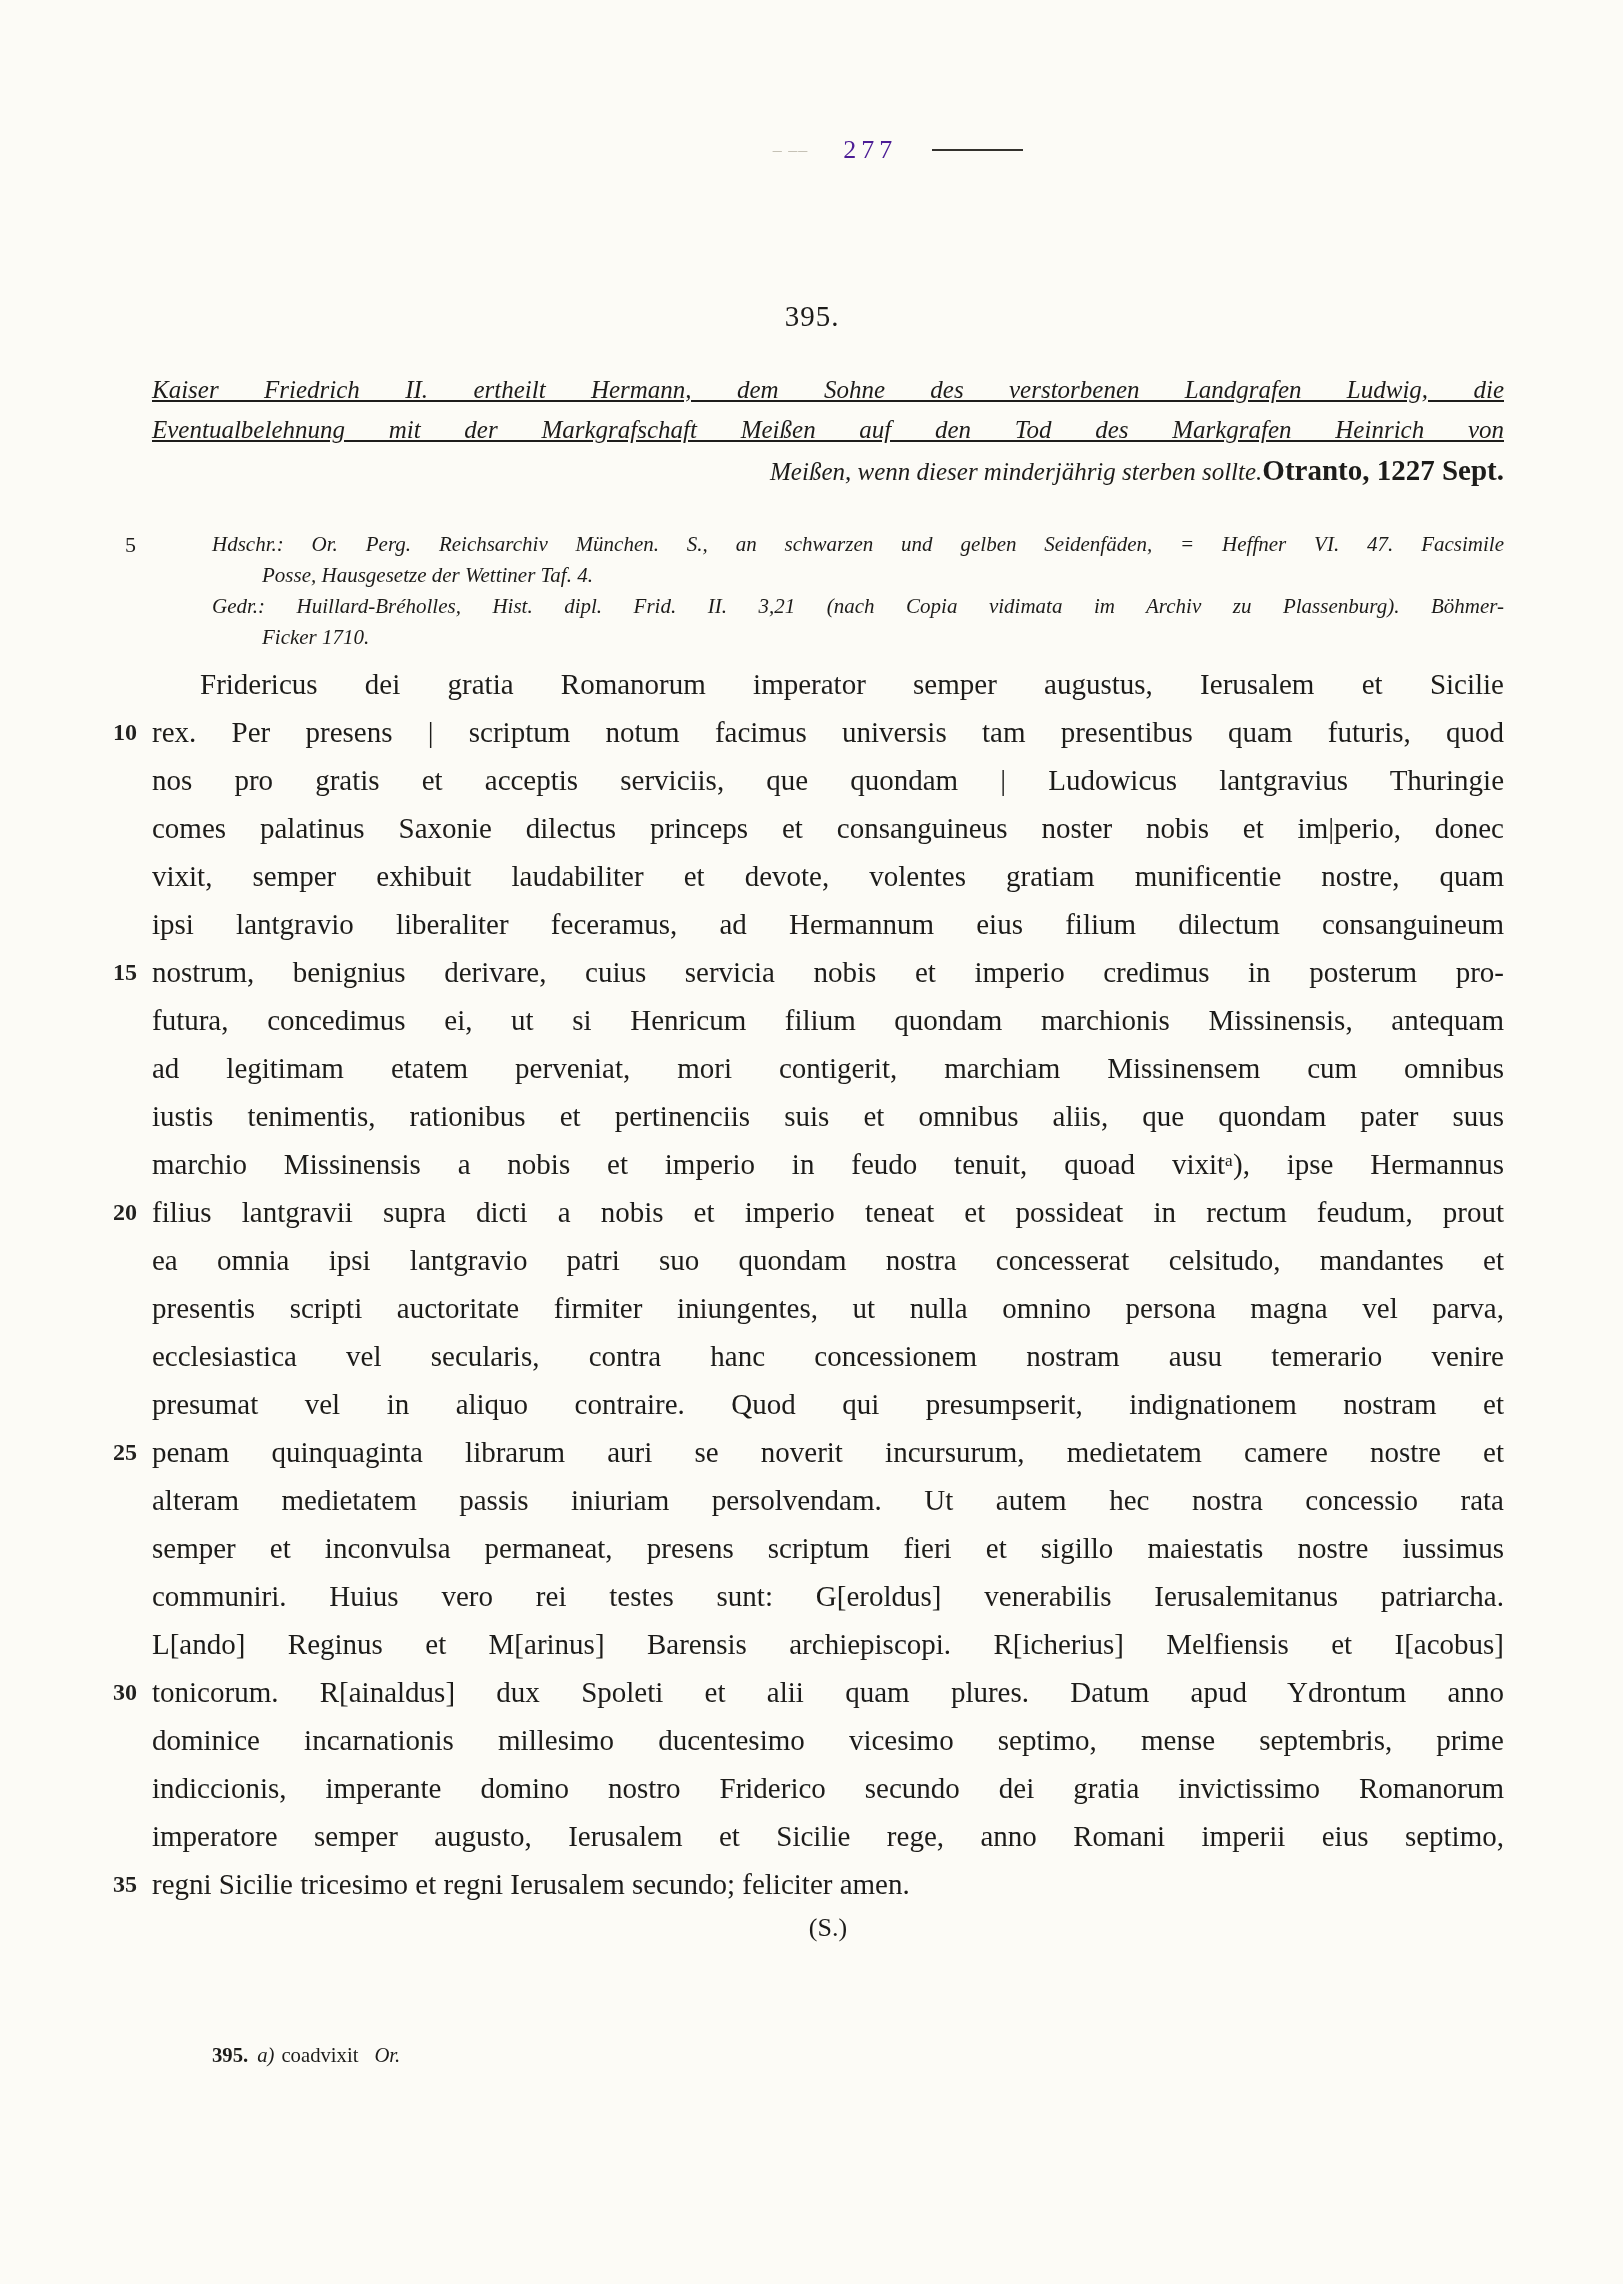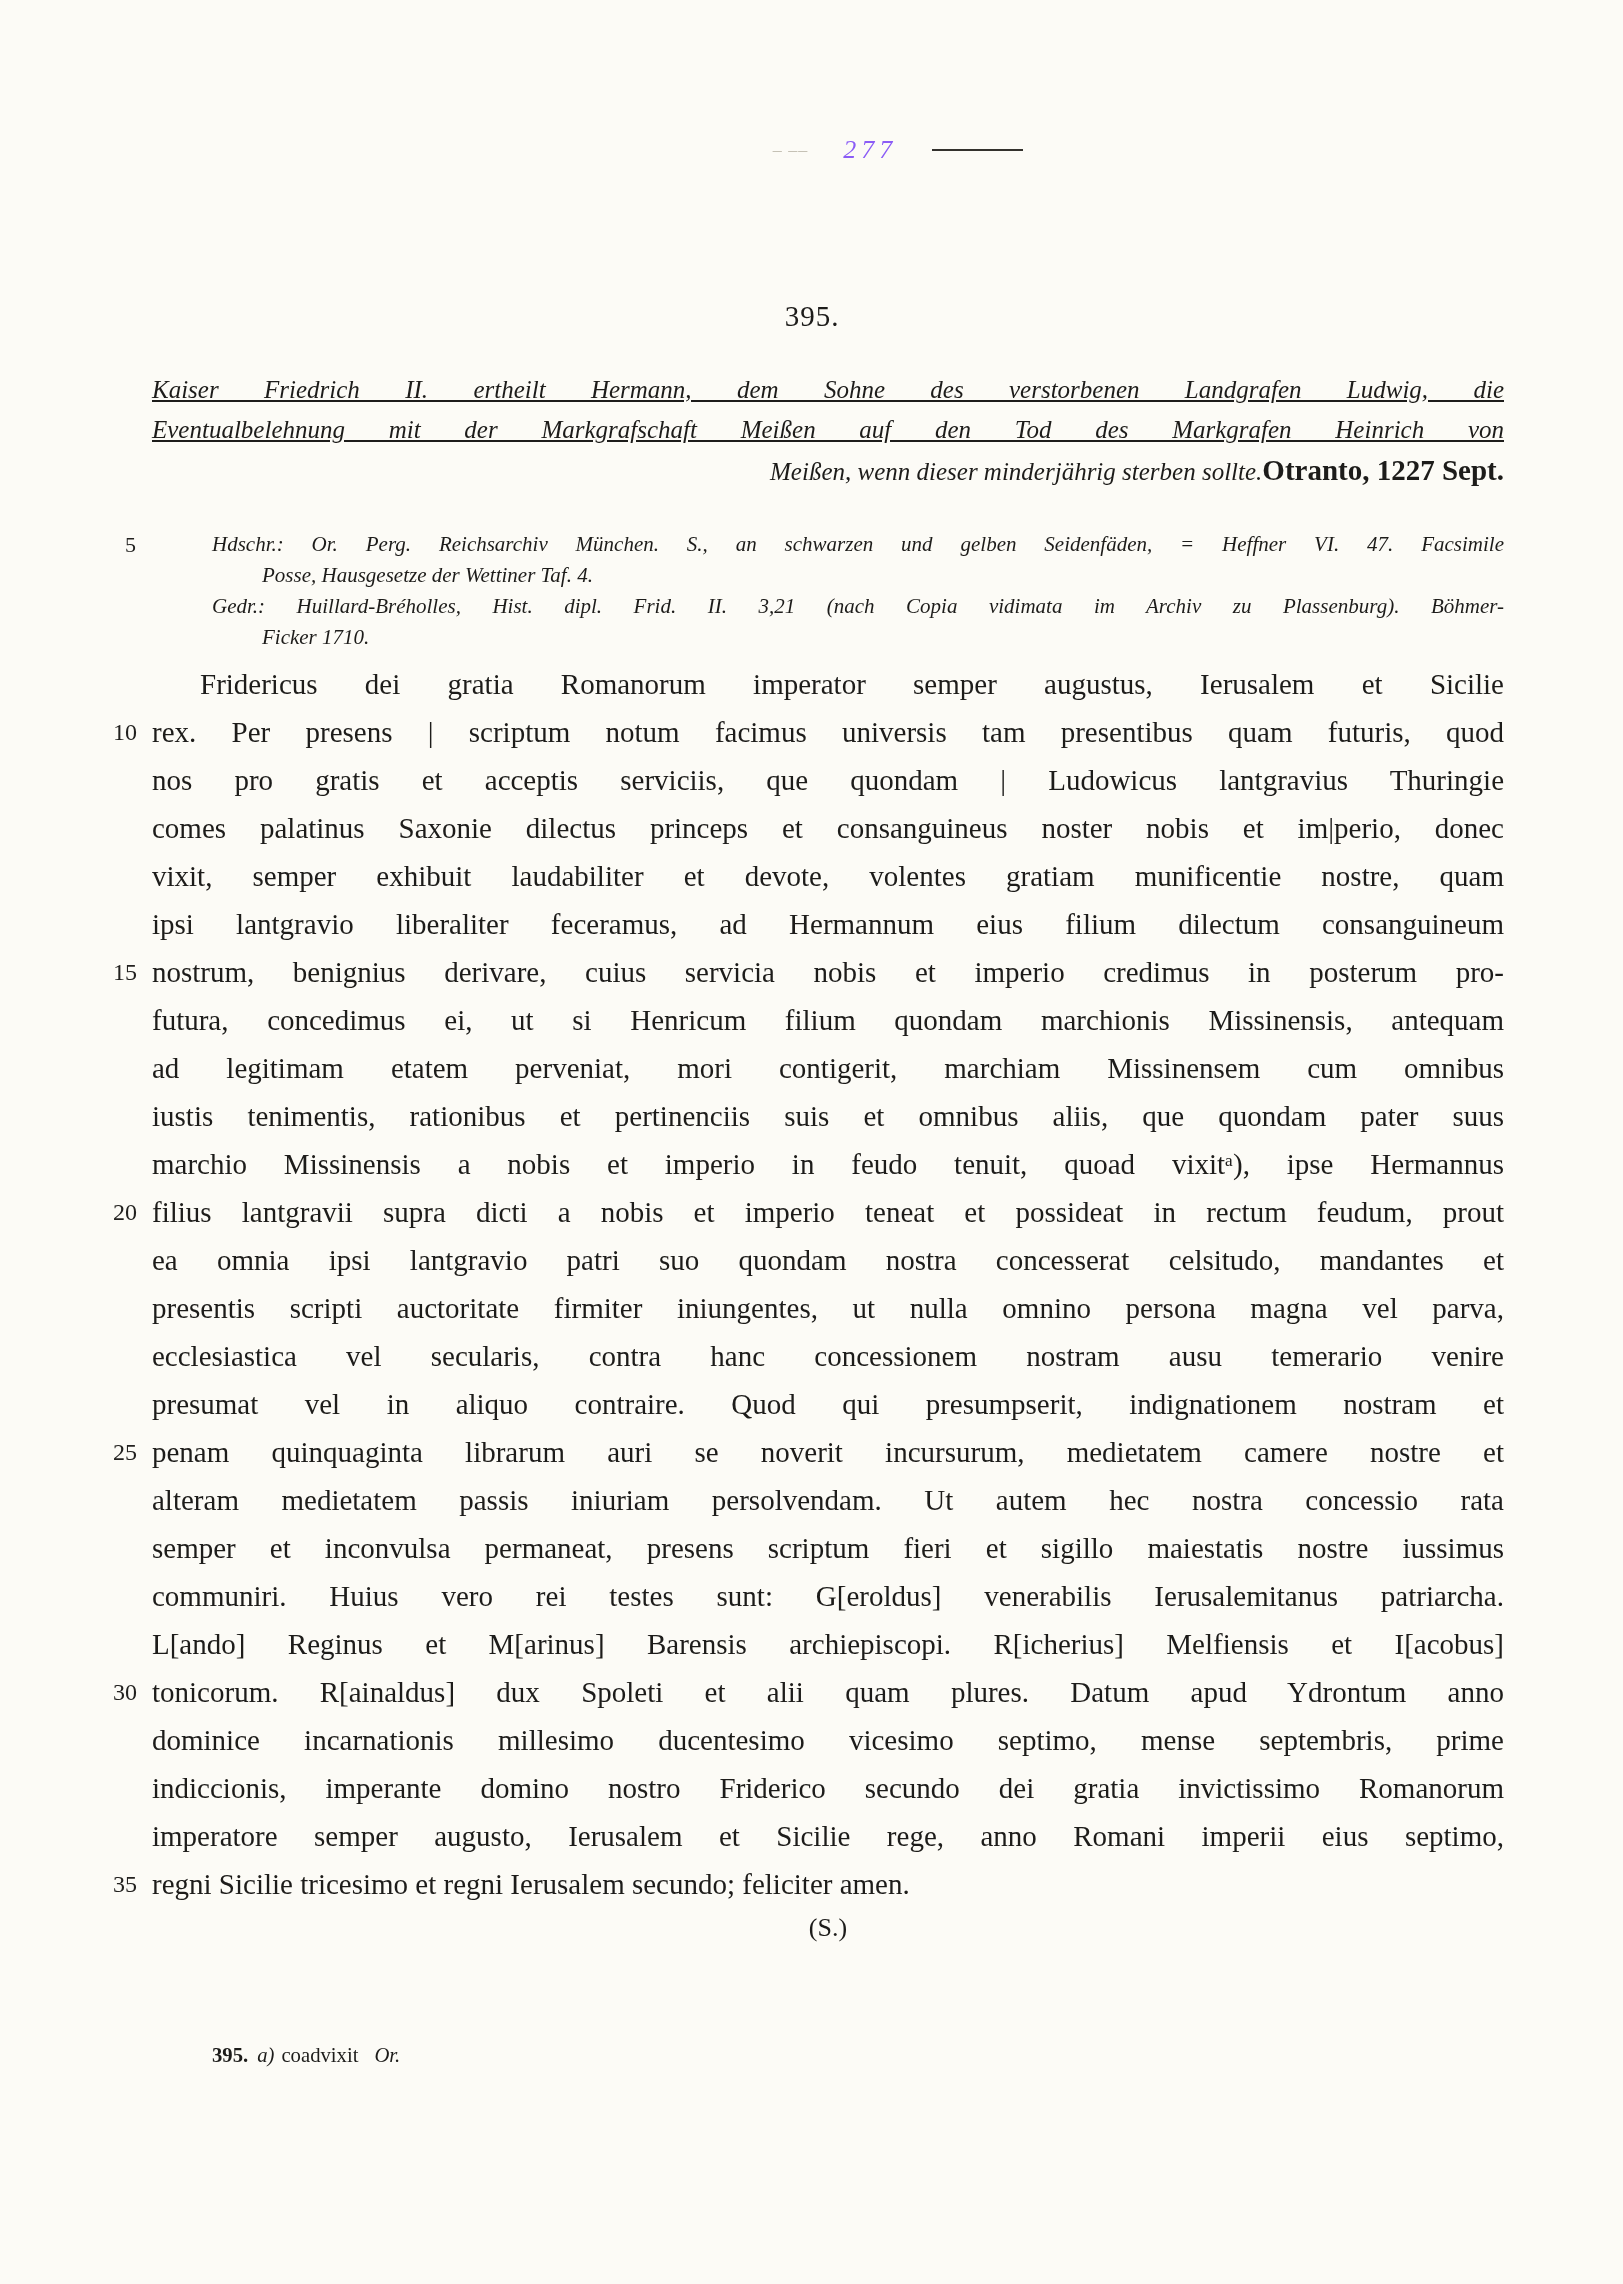--- a/index.html
+++ b/index.html
@@ -23,22 +23,21 @@
     transform: translateX(86px);
     font-size: 26px;
   }
   .dash-left {
     color: #c3bfb2;
     font-size: 18px;
     letter-spacing: 1px;
   }
   .page-number {
     letter-spacing: 5px;
-    color: #8b5cf6;
-    font-style: italic;
+    color: #4c1d95;
   }
   .header-rule {
     display: inline-block;
     width: 91px;
     height: 2.5px;
     background: #33312d;
   }
   .doc-number {
     margin-top: 135px;
     text-align: center;
@@ -108,20 +107,21 @@
     text-align: justify;
     text-align-last: justify;
   }
   .text-line.indent { text-indent: 48px; }
   .text-line.last { text-align-last: left; }
   .text-line .margin-num {
     left: -39px;
     top: 0;
     font-size: 24px;
     line-height: 48px;
+    font-weight: bold;
   }
   .seal {
     margin-top: 5px;
     text-align: center;
     font-size: 26px;
   }
   .footnote {
     position: absolute;
     left: 212px;
     top: 2044px;

